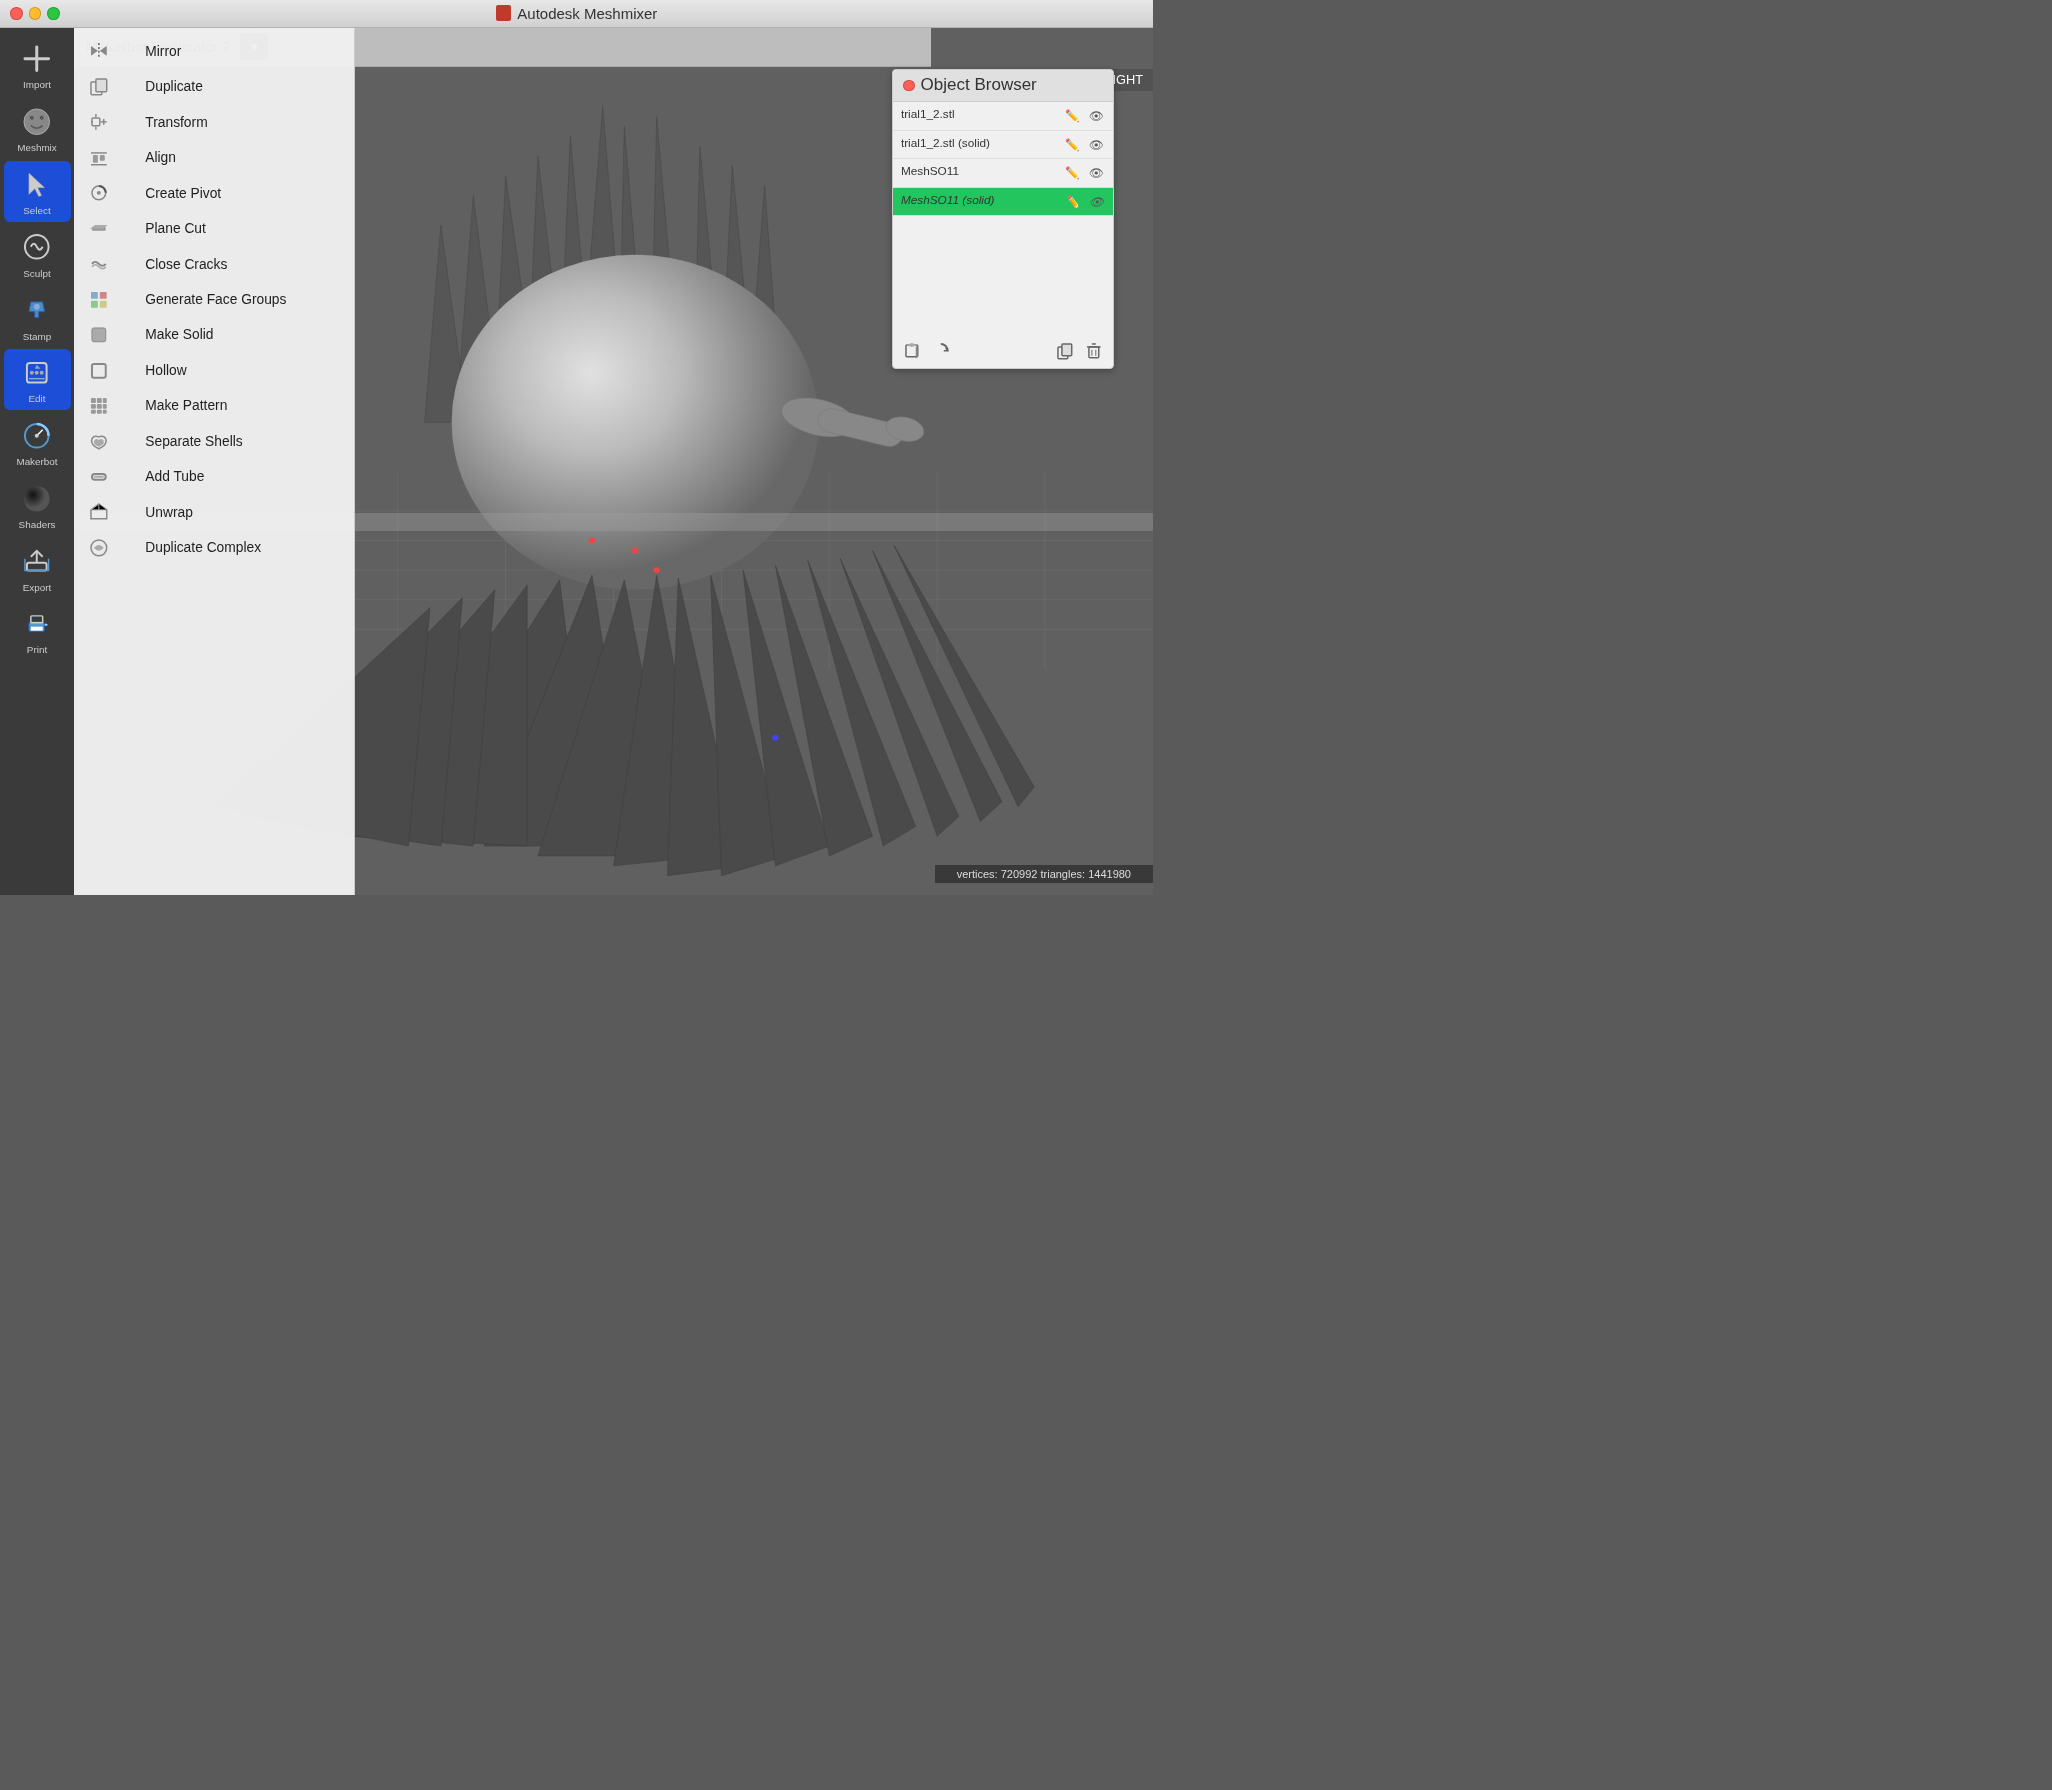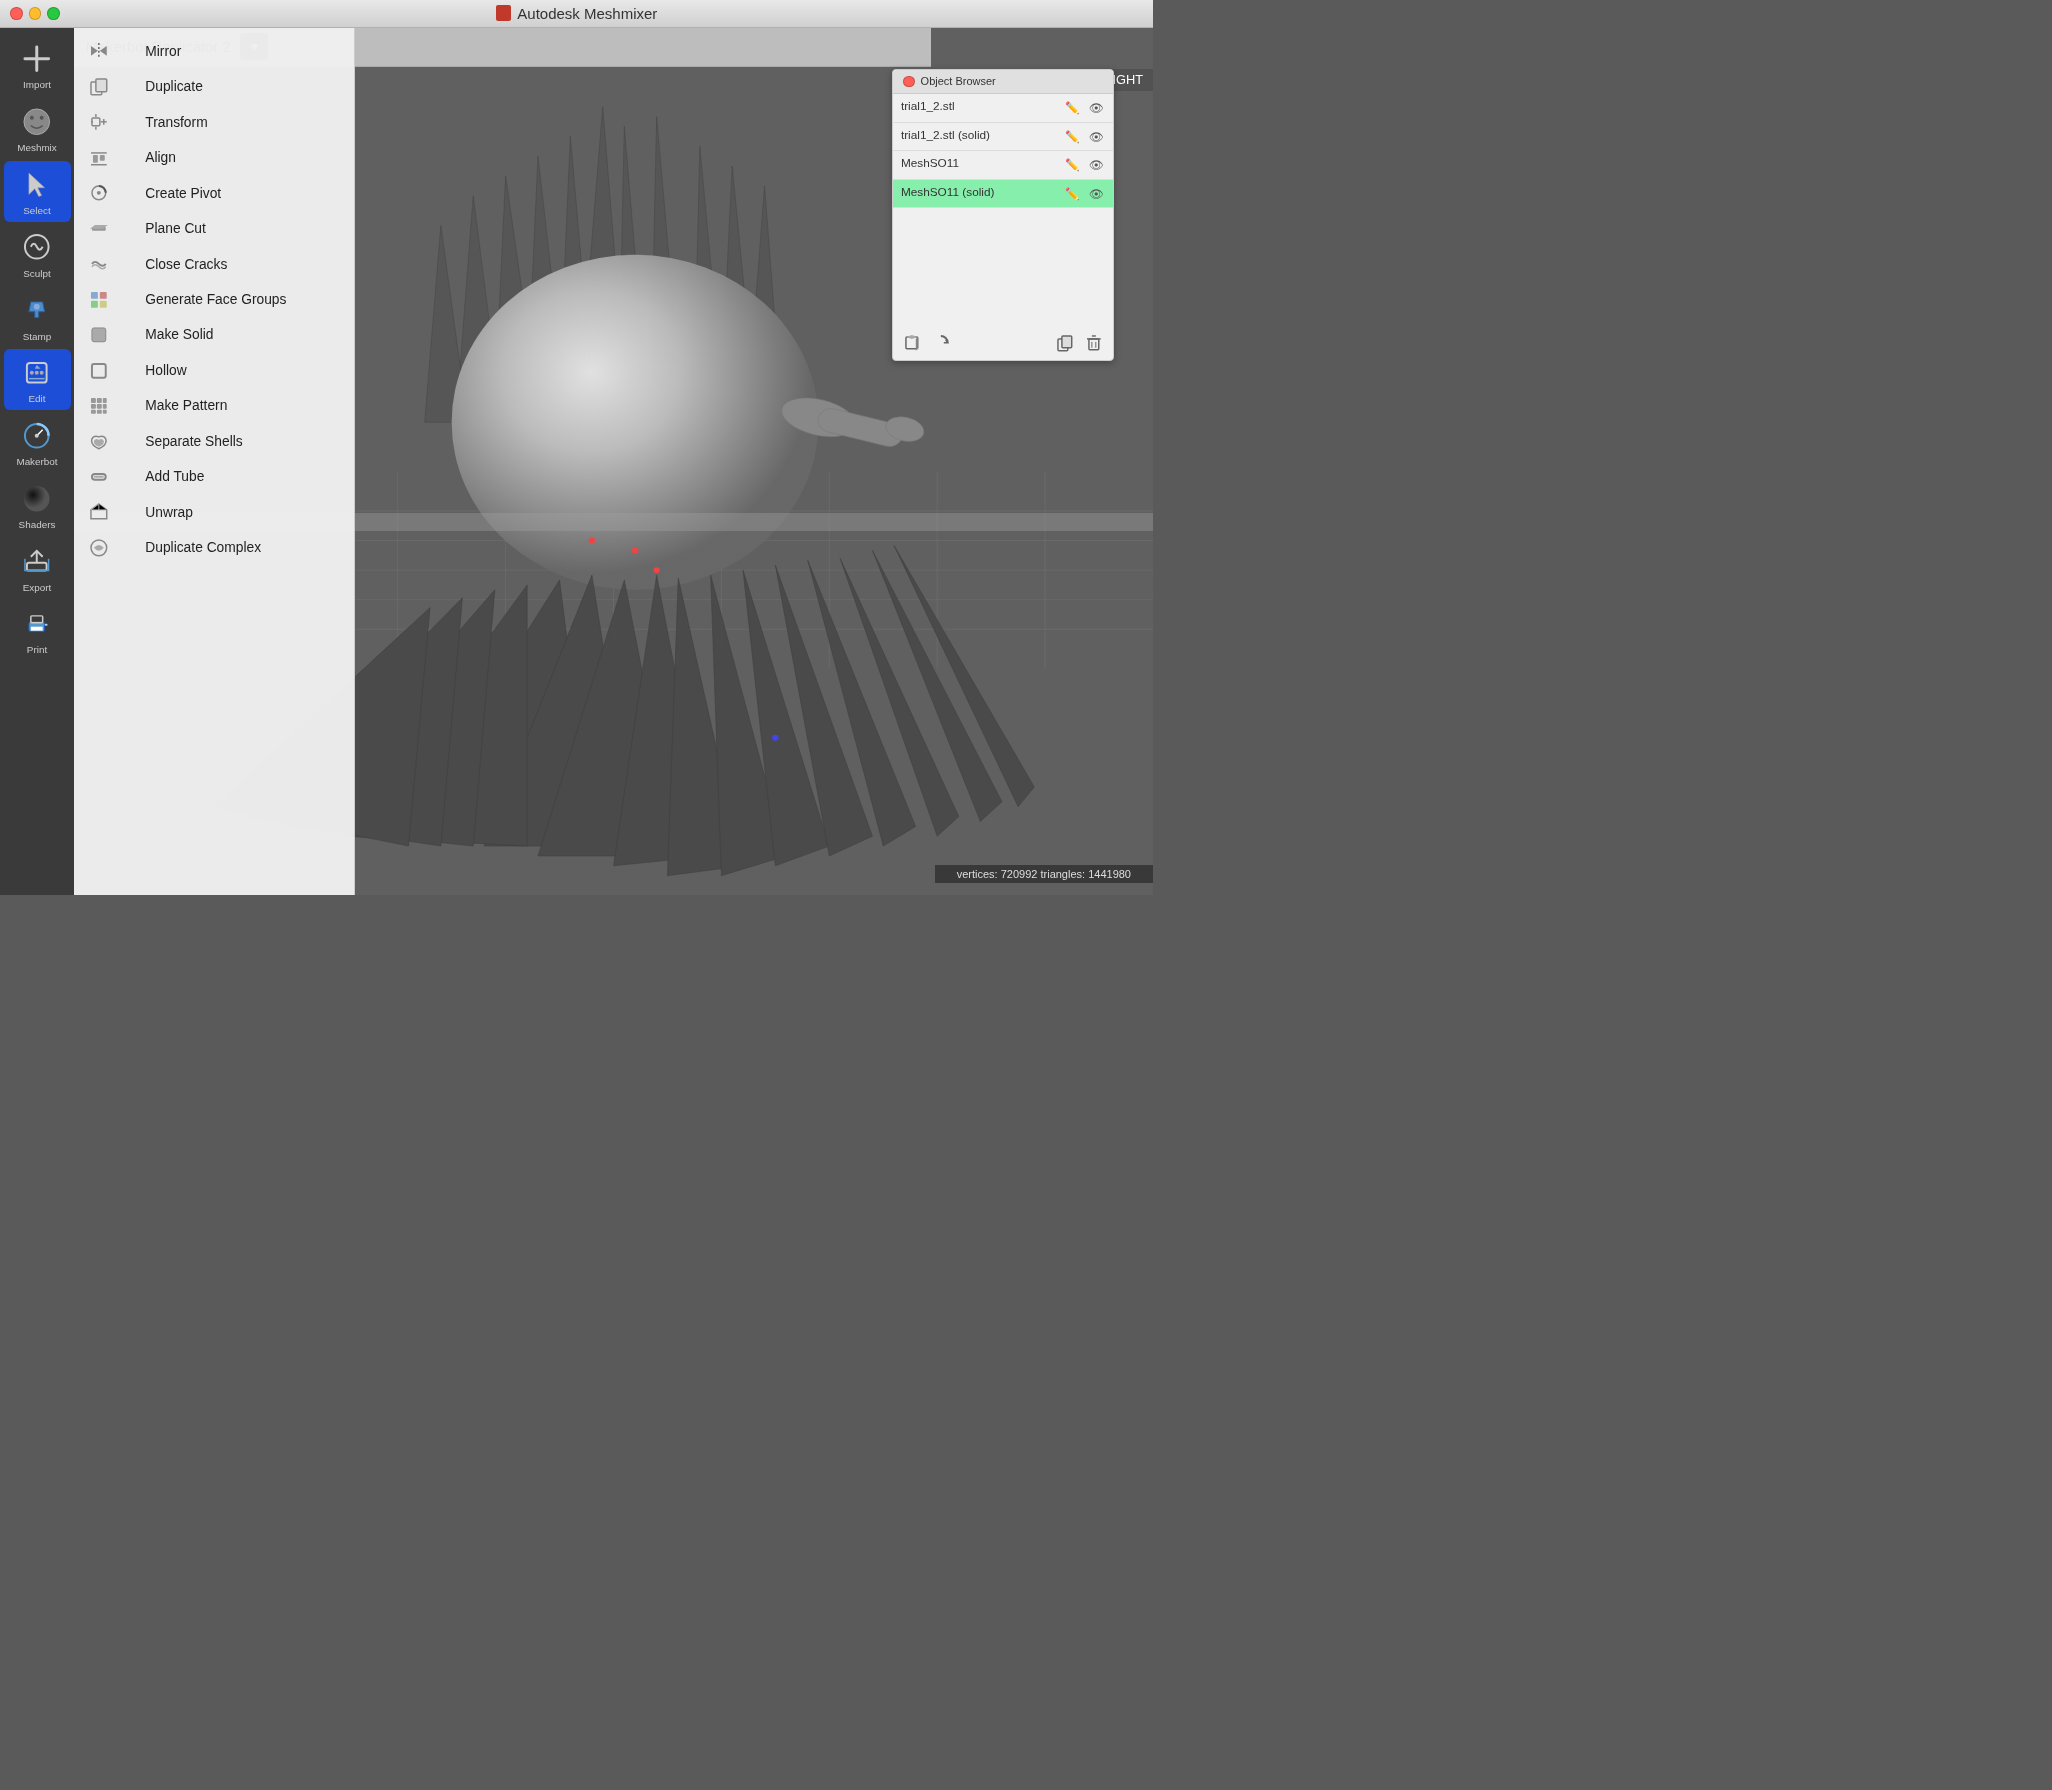--- a/index.html
+++ b/index.html
@@ -193,21 +193,21 @@
       background: #f0f0f0;
       border: 1px solid #ccc;
       border-radius: 3.9px;
       z-index: 15;
       box-shadow: 0 2px 7.9px rgba(0,0,0,0.3);
     }
     #object-browser-header {
       background: #e0e0e0;
       border-bottom: 1px solid #ccc;
       padding: 5.9px 9.9px;
-      font-size: 11px;
+      font-size: 17px;
       font-weight: 500;
       color: #333;
       border-radius: 3.9px 3.9px 0 0;
       display: flex;
       align-items: center;
       gap: 5.9px;
     }
     .ob-close-btn {
       width: 11.8px;
       height: 11.8px;
@@ -218,21 +218,21 @@
     }
     .ob-row {
       display: flex;
       align-items: flex-start;
       padding: 4.9px 7.9px;
       border-bottom: 1px solid #ddd;
       font-size: 11.8px;
       color: #333;
       gap: 3.9px;
     }
-    .ob-row.selected { background: #86efac; }
+    .ob-row.selected { background: #22c55e; font-style: italic; }
     .ob-row-name { flex: 1; }
     .ob-row-actions {
       display: flex;
       gap: 5.9px;
     }
     .ob-action-btn {
       width: 17.7px;
       height: 17.7px;
       display: flex;
       align-items: center;

